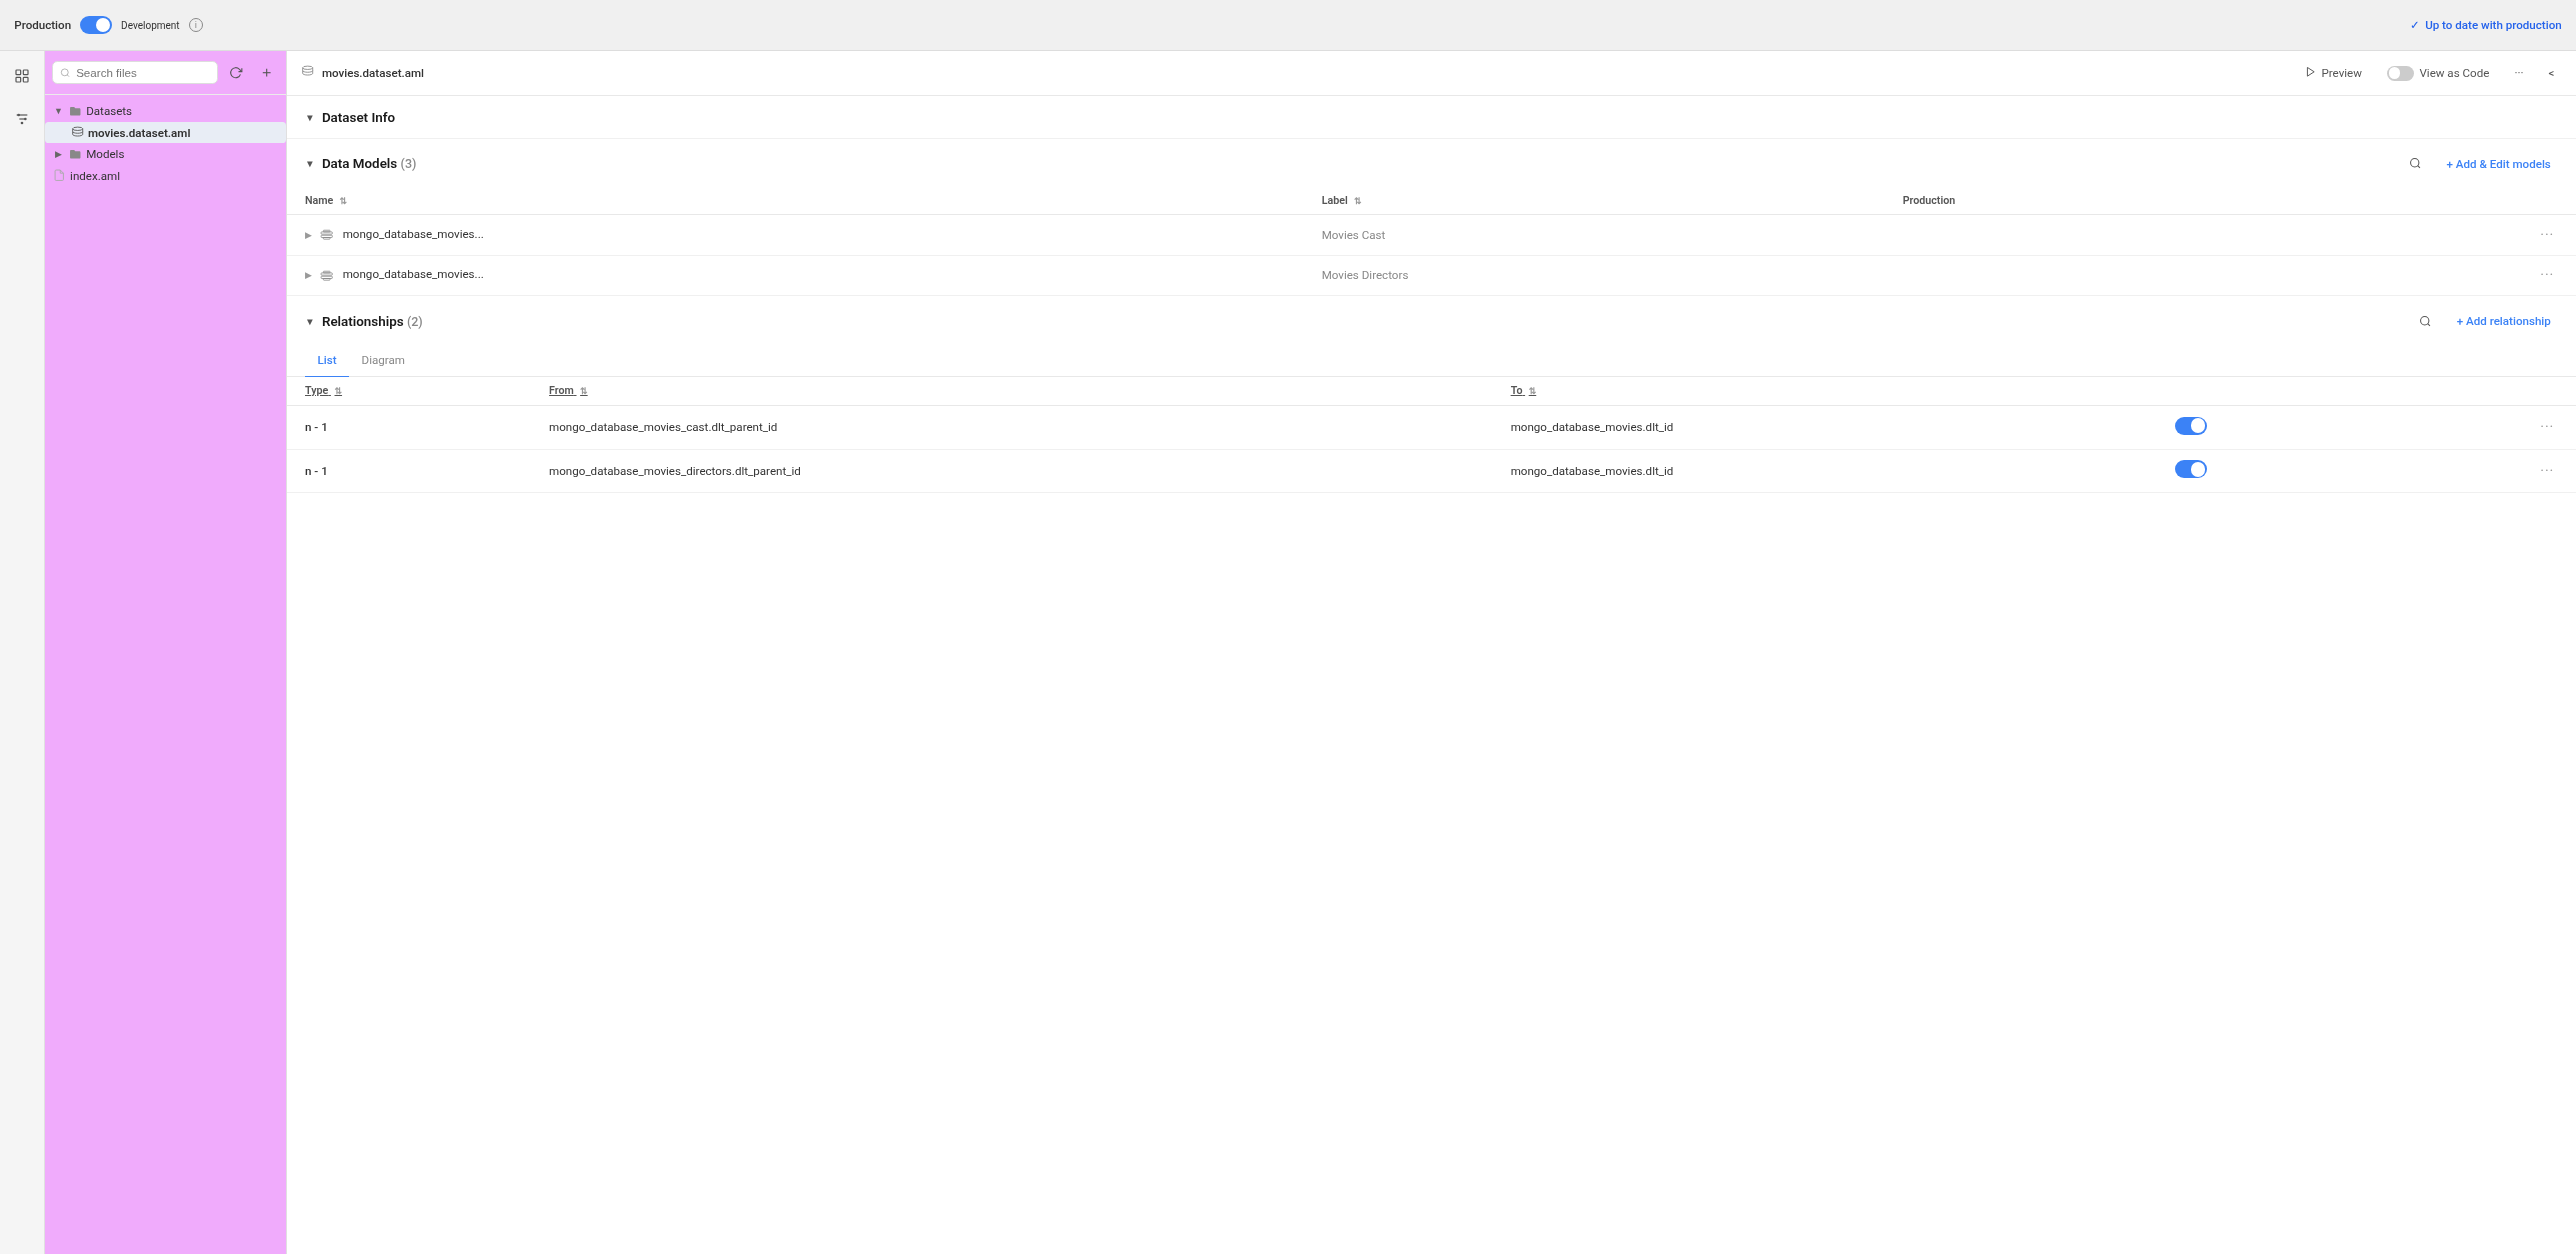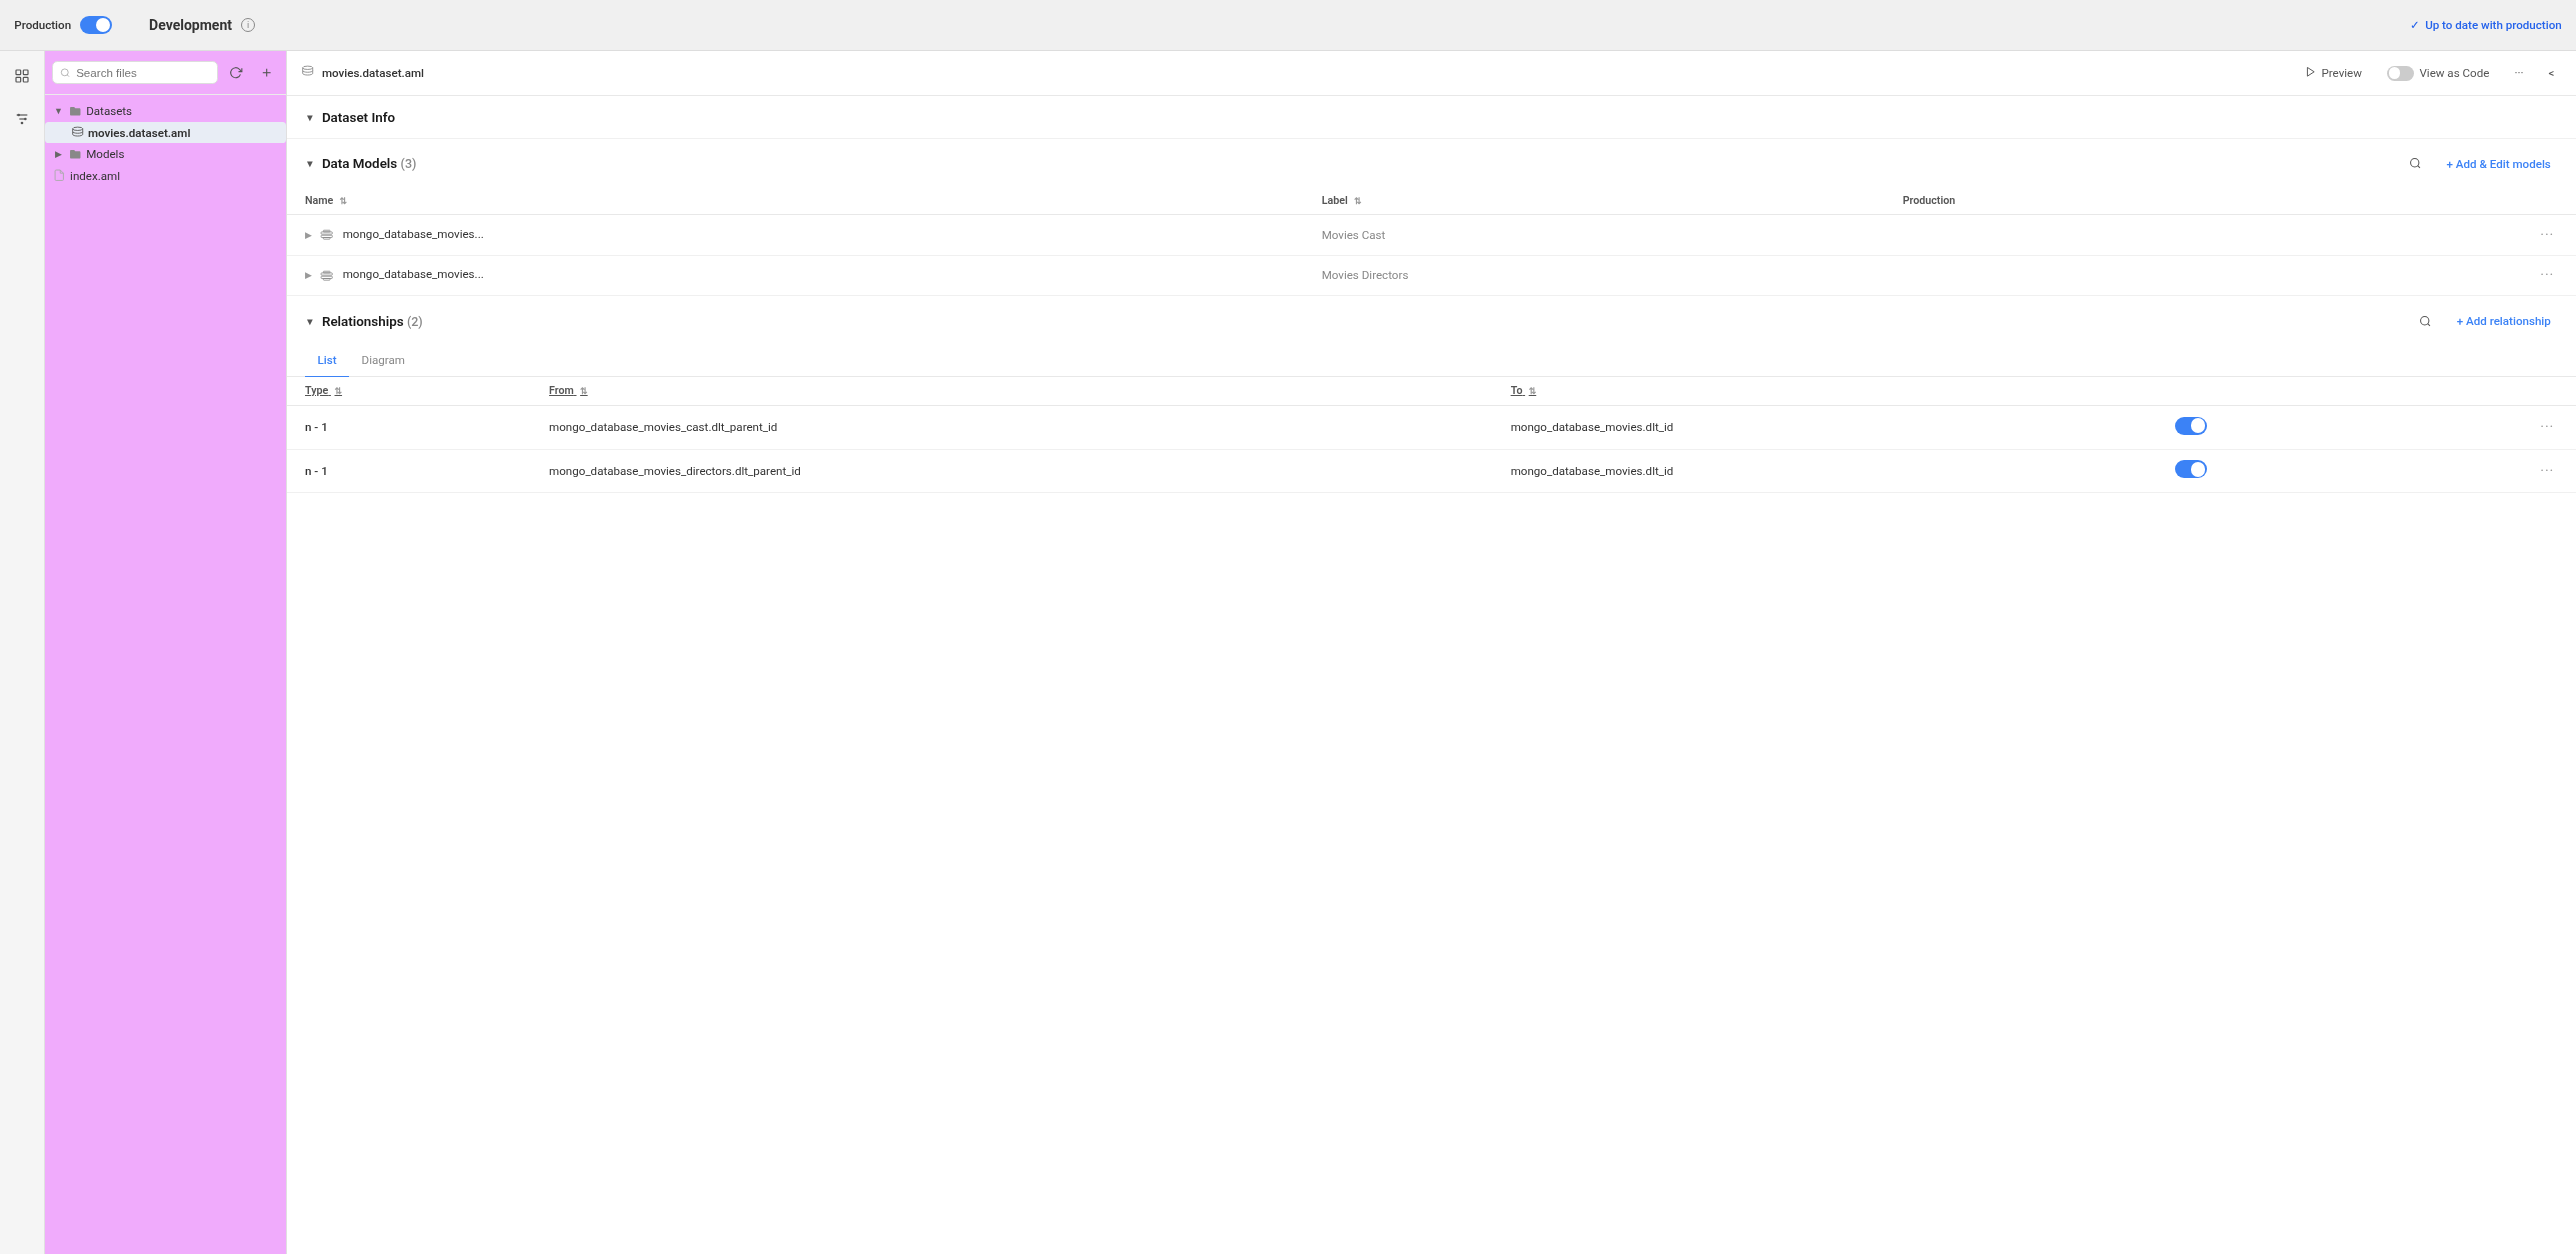--- a/index.html
+++ b/index.html
@@ -4,21 +4,21 @@
   <style>
     * { box-sizing: border-box; margin: 0; padding: 0; }
     body { font-family: -apple-system, BlinkMacSystemFont, 'Segoe UI', Roboto, sans-serif; font-size: 11.6px; color: #1a1a1a; background: #f5f5f5; height: 100vh; overflow: hidden; }
 
     
     .topbar { display: flex; align-items: center; justify-content: space-between; background: #f0f0f0; border-bottom: 0.9px solid #ddd; padding: 0 14.3px; height: 51px; }
     .topbar-left { display: flex; align-items: center; gap: 9px; }
     .topbar-env-label { font-size: 11.6px; color: #333; font-weight: 500; }
     .toggle-switch { width: 32px; height: 18px; background: #3b82f6; border-radius: 9px; position: relative; cursor: pointer; }
     .toggle-switch::after { content: ''; position: absolute; width: 14.3px; height: 14.3px; background: white; border-radius: 50%; top: 1.8px; left: 16px; }
-    .topbar-env-dev { font-size: 14px; color: #333; font-weight: 700; margin-left: 28px; }
+    .topbar-env-dev { font-size: 10px; color: #333; font-weight: 400; }
     .info-icon { width: 14.3px; height: 14.3px; border-radius: 50%; border: 1.3px solid #888; display: inline-flex; align-items: center; justify-content: center; font-size: 9px; color: #888; cursor: pointer; }
     .topbar-right { display: flex; align-items: center; gap: 5.4px; color: #2563eb; font-size: 11.6px; font-weight: 500; }
     .check-icon { color: #2563eb; }
 
     
     .main-layout { display: flex; height: calc(100vh - 39px); }
 
     
     .icon-sidebar { width: 45px; background: #f5f5f5; border-right: 0.9px solid #e0e0e0; display: flex; flex-direction: column; align-items: center; padding-top: 10.7px; gap: 14.3px; }
     .icon-sidebar-btn { width: 29px; height: 29px; display: flex; align-items: center; justify-content: center; border-radius: 5.4px; cursor: pointer; color: #555; }

